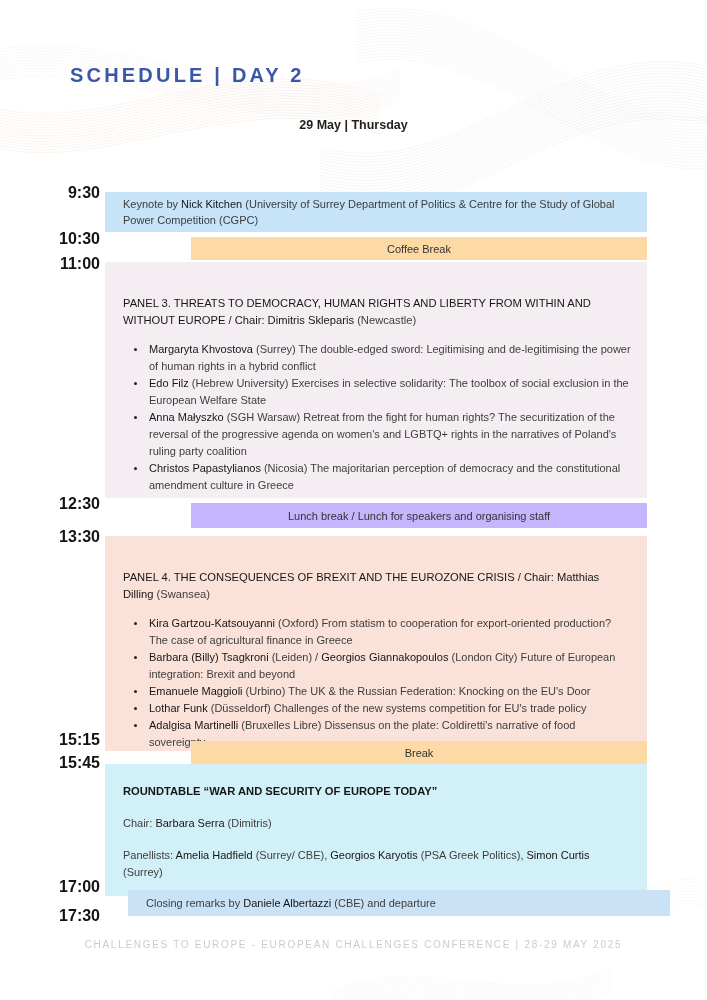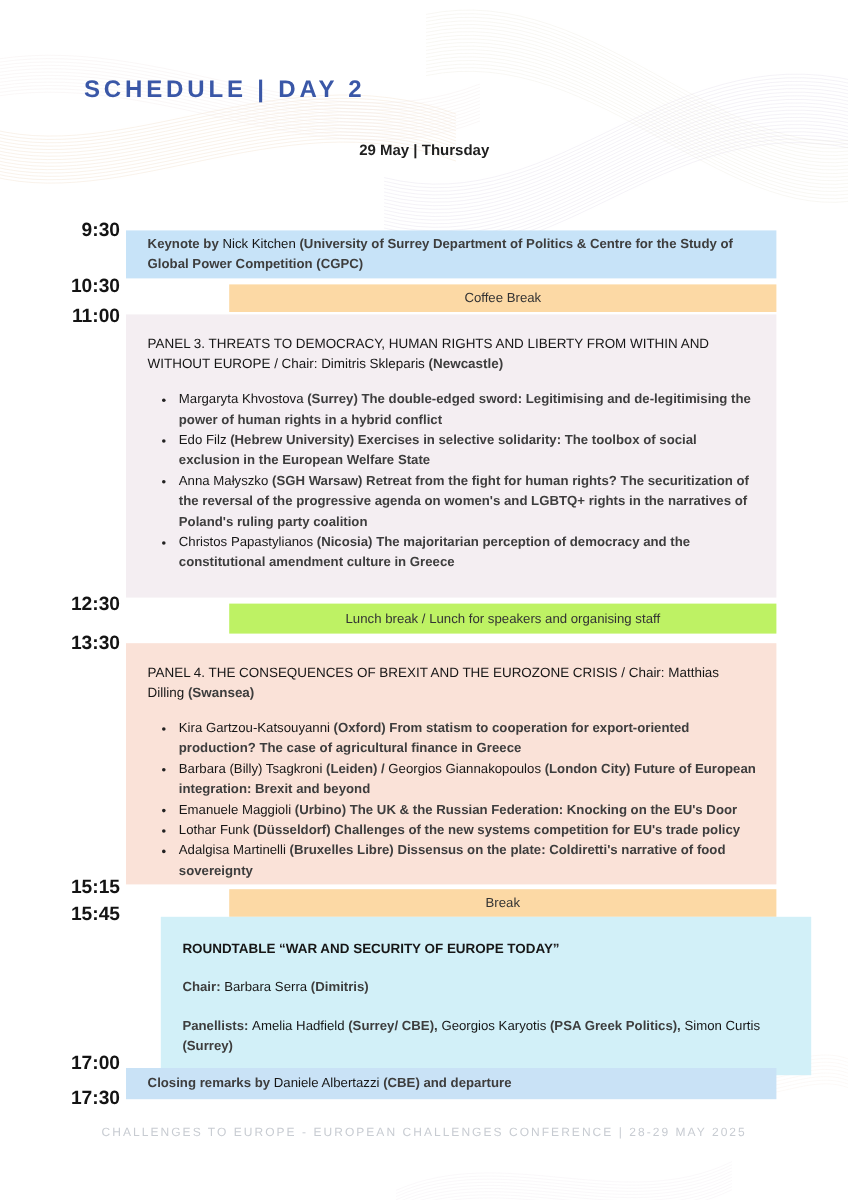--- a/index.html
+++ b/index.html
@@ -25,27 +25,27 @@
     left:191px;width:456px;height:23px;
     display:flex;align-items:center;justify-content:center;
     font-size:11px;color:#333333;
   }
   .keynote{
     min-height:40px;display:flex;align-items:center;
     padding:4px 18px;font-size:11px;line-height:16px;
   }
   .keynote p{margin:0;}
   .panel{padding:17px 16px 0 18px;font-size:11px;line-height:17px;}
-  .ptitle{margin:0 0 12px 0;font-size:11.2px;line-height:17px;font-weight:bold;color:#161616;}
+  .ptitle{margin:16px 0 12px 0;font-size:11.2px;line-height:17px;font-weight:bold;color:#161616;}
   .rich .b{font-weight:normal;color:#161616;}
-  .rich .r{font-weight:bold;color:#3d3d3d;}
+  .rich .r{font-weight:normal;color:#3d3d3d;}
   .blist{margin:0;padding-left:24px;list-style:disc;}
   .blist li{margin:0;padding-left:2px;}
   .blist li::marker{color:#222222;font-size:10px;}
-  .roundtable{padding:19px 18px 0;font-size:11px;line-height:17px;min-height:124px;margin-left:29px;}
+  .roundtable{padding:19px 18px 0;font-size:11px;line-height:17px;min-height:124px;}
   .roundtable p{margin:0 0 15px 0;}
   .rtitle{font-weight:bold;color:#161616;font-size:11.2px;}
   .closing{
     min-height:26px;display:flex;align-items:center;
     padding:0 18px;font-size:11px;line-height:16px;
   }
   .closing p{margin:0;}
   .footer{
     position:absolute;top:939px;left:0;right:0;text-align:center;
     font-size:10px;letter-spacing:1.7px;color:#c8ccd2;font-weight:normal;
@@ -167,21 +167,21 @@
   <div class="blk panel" style="top: 262px; min-height: 236px; background: rgb(244, 238, 242);">
     <p class="ptitle rich"><span class="b">PANEL 3. THREATS TO DEMOCRACY, HUMAN RIGHTS AND LIBERTY FROM WITHIN AND WITHOUT EUROPE / Chair: Dimitris Skleparis</span><span class="r"> (Newcastle)</span></p>
     <ul class="blist">
         <li class="rich"><span class="b">Margaryta Khvostova</span><span class="r"> (Surrey) The double-edged sword: Legitimising and de-legitimising the power of human rights in a hybrid conflict</span></li>
         <li class="rich"><span class="b">Edo Filz</span><span class="r"> (Hebrew University) Exercises in selective solidarity: The toolbox of social exclusion in the European Welfare State</span></li>
         <li class="rich"><span class="b">Anna Małyszko</span><span class="r"> (SGH Warsaw) Retreat from the fight for human rights? The securitization of the reversal of the progressive agenda on women's and LGBTQ+ rights in the narratives of Poland's ruling party coalition</span></li>
         <li class="rich"><span class="b">Christos Papastylianos</span><span class="r"> (Nicosia) The majoritarian perception of democracy and the constitutional amendment culture in Greece</span></li>
       </ul>
   </div>
 
-  <div class="blk brk" style="top: 503px; height: 25px; background: #bef264;">
+  <div class="blk brk" style="top: 503px; height: 25px; background: #c4b5fd;">
     <span>Lunch break / Lunch for speakers and organising staff</span>
   </div>
 
   <div class="blk panel" style="top: 536px; min-height: 201px; background: rgb(250, 226, 216);">
     <p class="ptitle rich"><span class="b">PANEL 4. THE CONSEQUENCES OF BREXIT AND THE EUROZONE CRISIS / Chair: Matthias Dilling</span><span class="r"> (Swansea)</span></p>
     <ul class="blist">
         <li class="rich"><span class="b">Kira Gartzou-Katsouyanni</span><span class="r"> (Oxford) From statism to cooperation for export-oriented production? The case of agricultural finance in Greece</span></li>
         <li class="rich"><span class="b">Barbara (Billy) Tsagkroni</span><span class="r"> (Leiden) / </span><span class="b">Georgios Giannakopoulos</span><span class="r"> (London City) Future of European integration: Brexit and beyond</span></li>
         <li class="rich"><span class="b">Emanuele Maggioli</span><span class="r"> (Urbino) The UK &amp; the Russian Federation: Knocking on the EU's Door</span></li>
         <li class="rich"><span class="b">Lothar Funk</span><span class="r"> (Düsseldorf) Challenges of the new systems competition for EU's trade policy</span></li>
@@ -192,19 +192,19 @@
   <div class="blk brk" style="top: 741px; background: rgb(252, 217, 165);">
     <span>Break</span>
   </div>
 
   <div class="blk roundtable" style="top: 764px; background: rgb(210, 240, 248);">
     <p class="rtitle">ROUNDTABLE “WAR AND SECURITY OF EUROPE TODAY”</p>
     <p class="rich"><span class="r">Chair: </span><span class="b">Barbara Serra</span><span class="r"> (Dimitris)</span></p>
     <p class="rich"><span class="r">Panellists: </span><span class="b">Amelia Hadfield</span><span class="r"> (Surrey/ CBE), </span><span class="b">Georgios Karyotis</span><span class="r"> (PSA Greek Politics), </span><span class="b">Simon Curtis</span><span class="r"> (Surrey)</span></p>
   </div>
 
-  <div class="blk closing" style="top: 890px; background: rgb(201, 226, 246);">
+  <div class="blk closing" style="top: 890px; background: rgb(201, 226, 246); margin-left: 23px;">
     <p class="rich"><span class="r">Closing remarks by </span><span class="b">Daniele Albertazzi</span><span class="r"> (CBE) and departure</span></p>
   </div>
 
   <div class="footer">CHALLENGES TO EUROPE - EUROPEAN CHALLENGES CONFERENCE | 28-29 MAY 2025</div>
 
 </div>
 
 </body></html>

